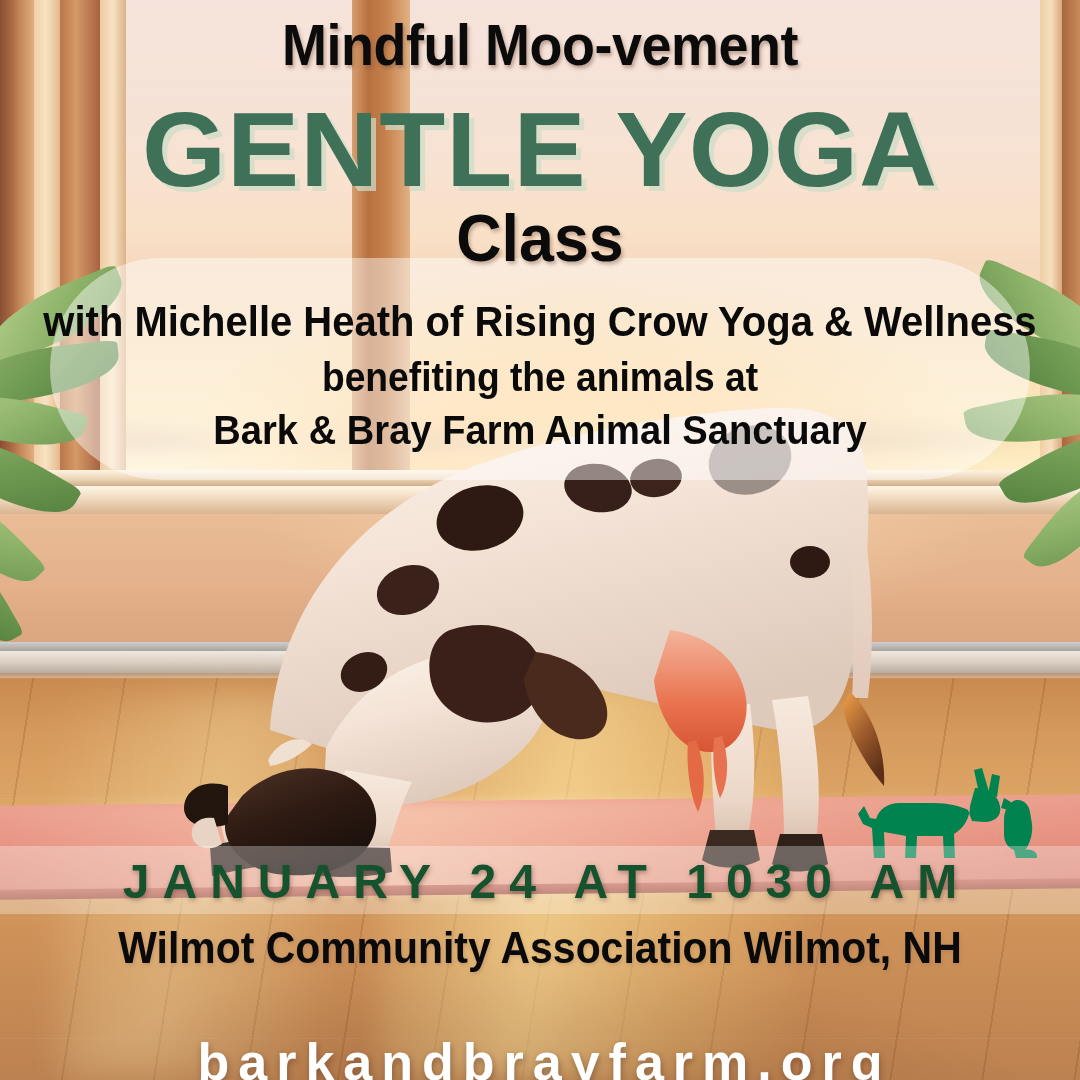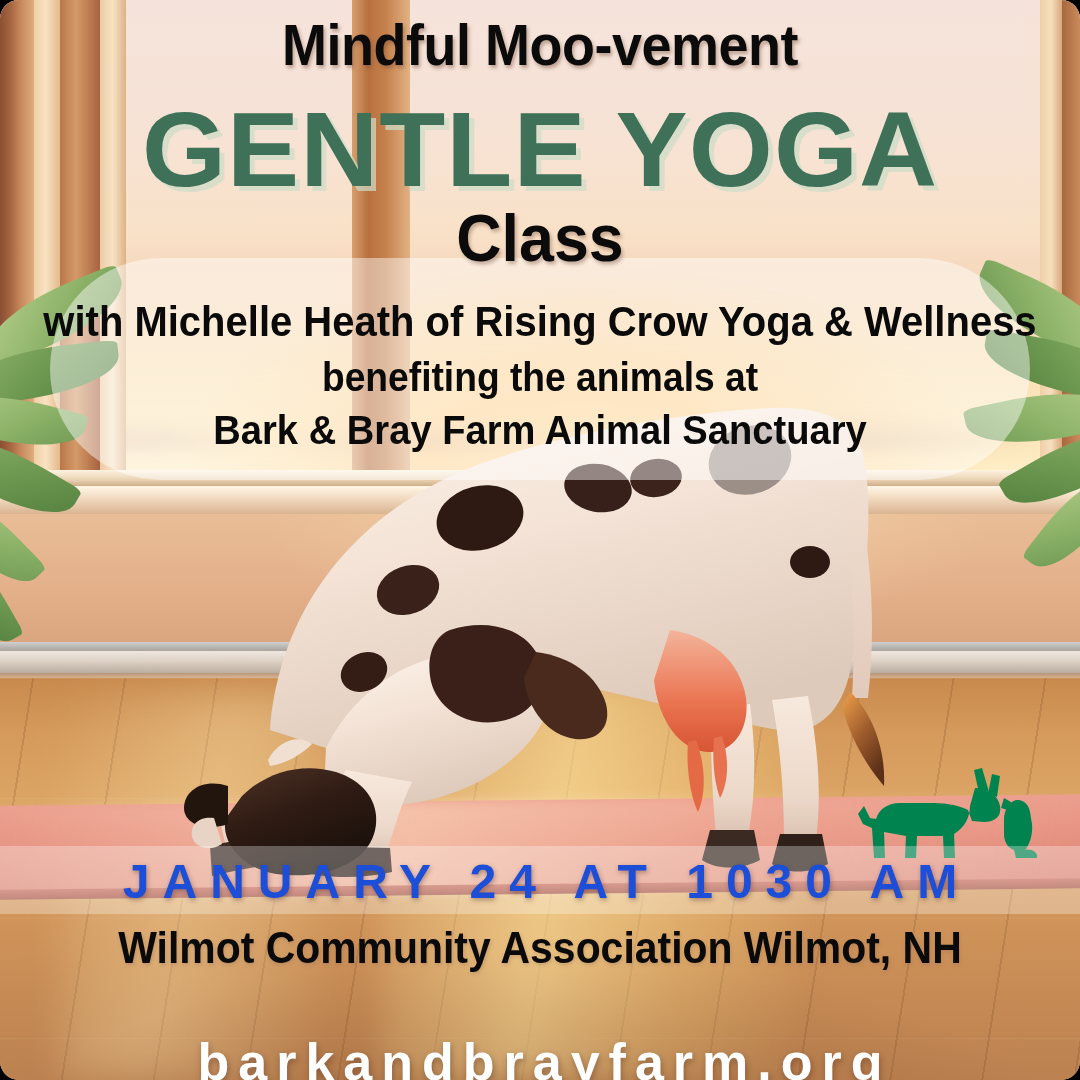--- a/index.html
+++ b/index.html
@@ -1,20 +1,19 @@
 <!DOCTYPE html>
 <html><head>
 <meta charset="utf-8">
 <style>
   html,body{margin:0;padding:0;background:#000;}
   #poster{
     position:relative;width:1080px;height:1080px;overflow:hidden;
     font-family:"Liberation Sans",sans-serif;
     background:#e8c3a2;
-    border-radius:19px;
   }
   .layer{position:absolute;}
 
   
   #scene{inset:0;width:1080px;height:1080px;overflow:hidden;}
 
   
   .sky{
     left:0;top:0;width:1080px;height:500px;
     background:
@@ -185,21 +184,21 @@
   .line-blk{
     position:absolute;width:100%;text-align:center;
     font-weight:bold;color:#0a0a0a;line-height:1;
     transform:scaleX(.93);
   }
   #t-l1{top:300px;font-size:43px;}
   #t-l2{top:357px;font-size:40px;}
   #t-l3{top:410px;font-size:41px;}
 
   #t-date{
-    top:858px;font-size:48px;font-weight:600;color:#1d4ed8;
+    top:858px;font-size:48px;font-weight:600;color:#14532d;
     letter-spacing:13px;text-indent:13px;
     text-shadow:1px 2px 5px rgba(90,50,35,.45);
   }
   #t-venue{
     top:926px;font-size:44px;font-weight:bold;color:#0a0a0a;
     transform:scaleX(.93);
     text-shadow:1px 2px 4px rgba(150,110,85,.35);
   }
   #t-url{
     top:1036px;font-size:52px;font-weight:bold;color:#ffffff;

